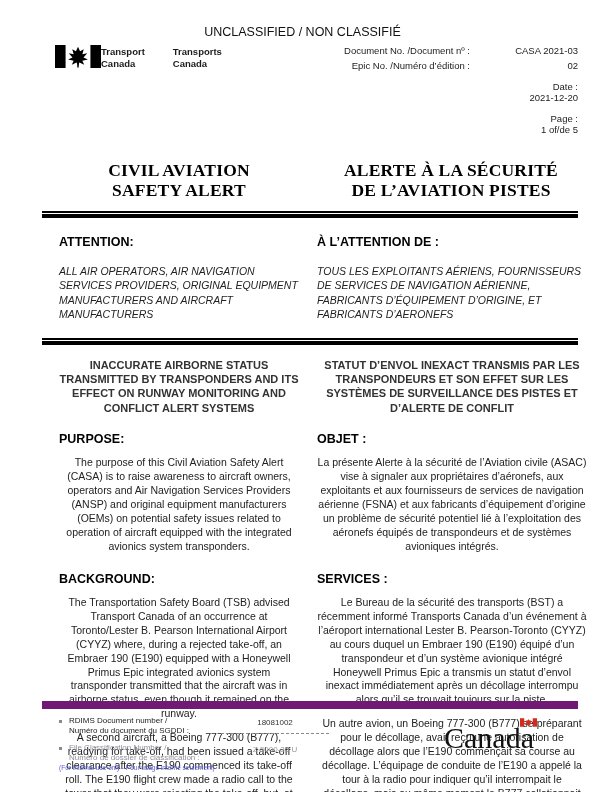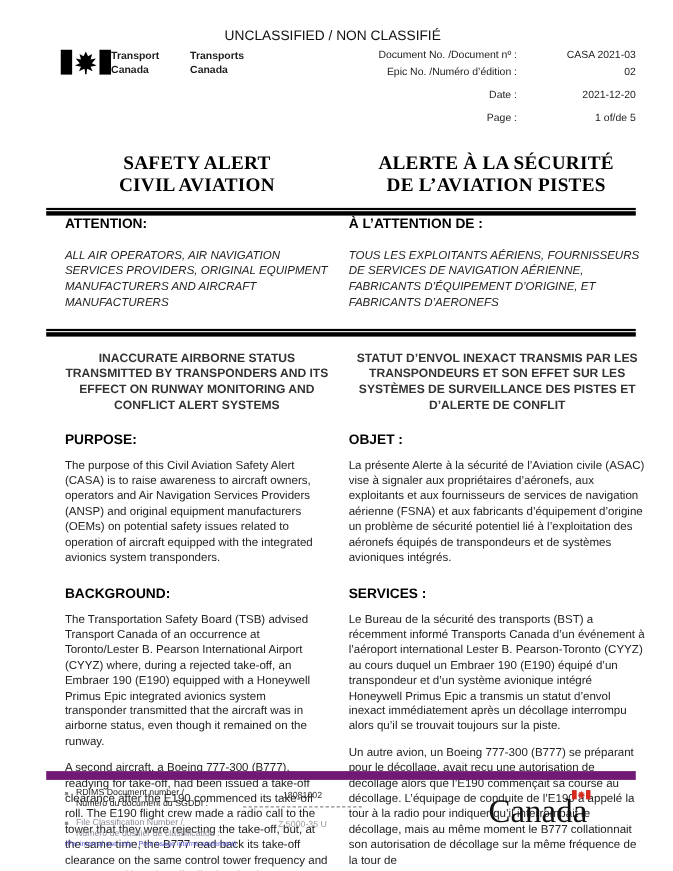--- a/index.html
+++ b/index.html
@@ -9,38 +9,38 @@
     font-family:"Liberation Sans", sans-serif; color:#1c1c1c; overflow:hidden;
   }
   .classification { text-align:center; font-size:12.5px; padding:25px 7px 0 0; color:#111; }
   .header { display:flex; justify-content:space-between; margin:6px 34px 0 55px; }
   .sig { display:flex; align-items:flex-start; }
   .flag-logo svg { width:46px; height:23px; display:block; }
   .dept { display:flex; gap:28px; font-size:9.5px; font-weight:bold; line-height:1.3; padding-top:1px; }
   .info-table { font-size:9.5px; }
   .info-row { display:flex; justify-content:flex-end; align-items:flex-end; }
   .info-row.gap-s { margin-top:4px; }
-  .info-row.gap-l { margin-top:10px; }
+  .info-row.gap-l { margin-top:10px;flex-direction:column; }
   .info-label { text-align:right; color:#222; }
   .info-value { width:108px; text-align:right; color:#222; }
   .titles {
     display:grid; grid-template-columns:240px 1fr; column-gap:16px;
     margin:26px 25px 0 59px; text-align:center;
     font-family:"Liberation Serif", serif; font-weight:bold;
     font-size:17.5px; line-height:1.12; letter-spacing:0.2px; color:#000;
   }
   .bar { margin:11px 34px 0 42px; border-top:2px solid #000; border-bottom:4px solid #000; height:7px; }
   .cols { display:grid; grid-template-columns:240px 1fr; column-gap:18px; margin:0 25px 0 59px; }
   .sec-heading { font-size:12.5px; font-weight:bold; color:#000; }
-  .attn-head { }
+  .attn-head { margin-top:17px; }
   .attn-body { margin-top:15px; font-size:10.5px; font-style:italic; line-height:1.35; color:#222; }
   .bar2 { margin-top:17px; }
   .subject { margin-top:13px; font-size:11px; font-weight:bold; text-align:center; line-height:1.3; color:#333; }
   .purpose-head { margin-top:17px; }
-  .para { margin-top:10px; font-size:10.5px; line-height:1.33; color:#222; }
+  .para { margin-top:10px; font-size:10.5px; line-height:1.33; color:#222;text-align:center; }
   .bg-head { margin-top:18px; }
   .footer { position:absolute; top:701px; left:42px; right:34px; border-top:8px solid #701a75; }
   .footer-row { display:flex; margin-top:7px; font-size:8px; line-height:1.25; }
   .bullet { width:3px; height:3px; background:#8a8a8a; margin:4px 7px 0 17px; flex:none; }
   .footer-label { width:152px; color:#222; }
   .footer-label.gray { color:#8e8e9b; }
   .footer-value { width:108px; text-align:center; padding-top:2px; color:#333; }
   .footer-value.dashed { border-bottom:1px dashed #8a8a8a; padding-bottom:5px; height:18px; }
   .footer-value.gray { color:#9a9a9a; }
   .internal-note { font-size:6.5px; color:#5b5bd6; margin:1px 0 0 17px; }
@@ -89,22 +89,22 @@
     </div>
     <div class="info-row gap-l">
       <div class="info-label">Page :</div>
       <div class="info-value">1 of/de 5</div>
     </div>
   </div>
 </div>
 
 <div class="titles">
   <div>
+    <div>CIVIL AVIATION</div>
     <div>SAFETY ALERT</div>
-    <div>CIVIL AVIATION</div>
   </div>
   <div>
     <div>ALERTE À LA SÉCURITÉ</div>
     <div>DE L’AVIATION PISTES</div>
   </div>
 </div>
 
 <div class="bar"></div>
 
 <div class="cols">

